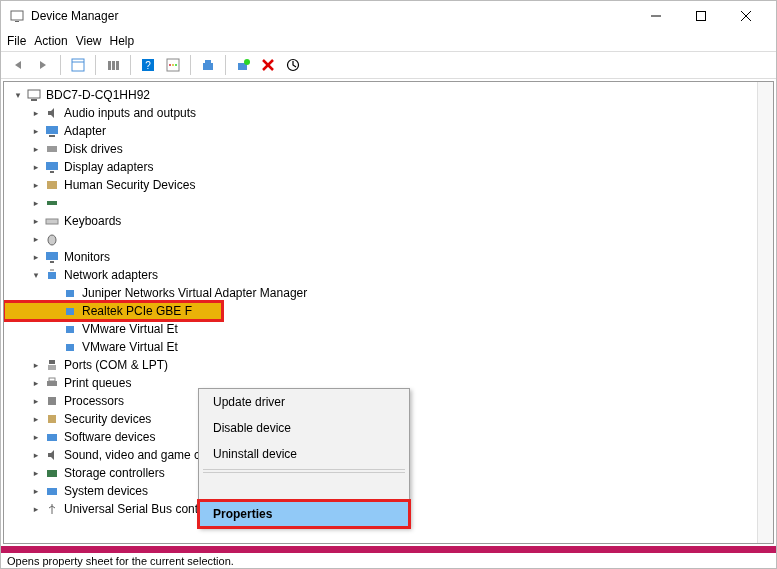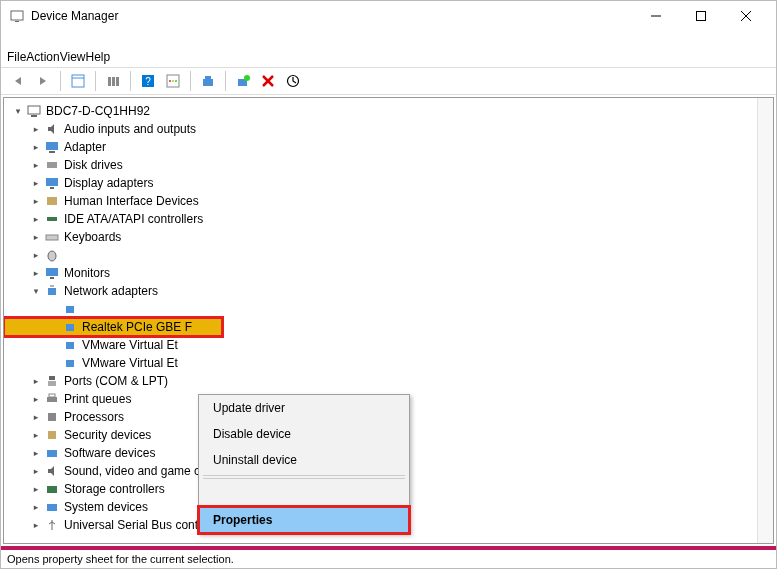--- a/index.html
+++ b/index.html
@@ -3,39 +3,39 @@
 <meta charset="utf-8">
 <style>
   * { box-sizing: border-box; margin: 0; padding: 0; }
   body { font-family: "Segoe UI", Tahoma, sans-serif; font-size: 12px; color: #000; background: #fff; width: 777px; height: 569px; overflow: hidden; position: relative; }
   .window { width: 777px; height: 569px; border: 1px solid #bbb; display: flex; flex-direction: column; background: #fff; }
   .titlebar { height: 30px; display: flex; align-items: center; padding: 4px 8px; }
   .titlebar .icon { width: 16px; height: 16px; margin-right: 6px; display: flex; align-items: center; justify-content: center; }
   .titlebar .title { flex: 1; font-size: 12px; }
   .titlebar .win-controls { display: flex; }
   .titlebar .win-controls div { width: 45px; height: 28px; display: flex; align-items: center; justify-content: center; font-size: 14px; cursor: default; }
-  .menubar { height: 20px; display: flex; align-items: center; padding: 0 6px; gap: 0; font-size: 12px; margin-top: 16px; }
+  .menubar { height: 20px; display: flex; align-items: center; padding: 0 6px; gap: 8px; font-size: 12px; }
   .toolbar { height: 28px; border-top: 1px solid #ddd; border-bottom: 1px solid #ddd; display: flex; align-items: center; padding: 0 6px; gap: 3px; }
   .toolbar .tb-btn { width: 22px; height: 22px; display: flex; align-items: center; justify-content: center; border: 1px solid transparent; }
   .toolbar .sep { width: 1px; height: 20px; background: #ccc; margin: 0 3px; }
   .content { flex: 1; display: flex; border: 1px solid #999; margin: 2px; position: relative; background: #fff; }
   .tree { flex: 1; padding: 4px 0; overflow: hidden; }
   .tree ul { list-style: none; }
   .tree li { white-space: nowrap; }
   .tree .row { display: flex; align-items: center; height: 18px; cursor: default; }
   .tree .expander { width: 12px; height: 12px; margin-right: 2px; display: inline-flex; align-items: center; justify-content: center; font-size: 9px; color: #555; }
   .tree .dev-icon { width: 16px; height: 16px; margin-right: 4px; display: inline-flex; align-items: center; justify-content: center; }
   .tree .indent-1 { padding-left: 8px; }
   .tree .indent-2 { padding-left: 26px; }
   .tree .indent-3 { padding-left: 58px; }
   .sel { background: #eab308; }
   .red-box { outline: 3px solid #e62020; outline-offset: -1px; }
   .scrollbar { width: 16px; border-left: 1px solid #e0e0e0; background: #f7f7f7; position: relative; }
-  .statusbar { height: 22px; border-top: 4px solid #be185d; display: flex; align-items: center; padding: 0 6px; font-size: 11px; }
-  .context-menu { position: absolute; top: 296px; left: 194px; width: 212px; background: #f2f2f2; border: 1px solid #a0a0a0; box-shadow: 2px 2px 4px rgba(0,0,0,0.25); z-index: 10; }
+  .statusbar { height: 22px; border-top: 7px solid #be185d; display: flex; align-items: center; padding: 0 6px; font-size: 11px; }
+  .context-menu { position: absolute; top: 306px; left: 194px; width: 212px; background: #f2f2f2; border: 1px solid #a0a0a0; box-shadow: 2px 2px 4px rgba(0,0,0,0.25); z-index: 10; }
   .context-menu .item { padding: 6px 14px; font-size: 12px; }
   .context-menu .sep { height: 1px; background: #ccc; margin: 2px 4px; }
   .context-menu .highlight { background: #91c9f7; }
   svg { display: block; }
 </style>
 </head>
 <body>
 
 <div class="window">
 
@@ -205,32 +205,31 @@
                 </div>
               </li>
             <li>
                 <div class="row indent-2">
                   <span class="expander">▸</span>
                   <span class="dev-icon">
                     <svg width="14" height="14">
                       <rect x="2" y="3" width="10" height="8" fill="#c8a864"></rect>
                     </svg>
                   </span>
-                  <span>Human Interface Devices</span>
+                  <span>Human Security Devices</span>
                 </div>
               </li>
             <li>
                 <div class="row indent-2">
                   <span class="expander">▸</span>
                   <span class="dev-icon">
                     <svg width="14" height="14">
                       <rect x="2" y="5" width="10" height="4" fill="#3a7a4a"></rect>
                     </svg>
                   </span>
-                  <span>IDE ATA/ATAPI controllers</span>
                 </div>
               </li>
             <li>
                 <div class="row indent-2">
                   <span class="expander">▸</span>
                   <span class="dev-icon">
                     <svg width="14" height="14">
                       <rect x="1" y="5" width="12" height="5" fill="#ccc" stroke="#888"></rect>
                     </svg>
                   </span>
@@ -271,20 +270,21 @@
                   <span>Network adapters</span>
                 </div>
               <ul>
                 <li>
                     <div class="row indent-3">
                       <span class="dev-icon">
                         <svg width="14" height="14">
                           <rect x="3" y="4" width="8" height="7" fill="#4a90d9"></rect>
                         </svg>
                       </span>
+                      <span>Juniper Networks Virtual Adapter Manager</span>
                     </div>
                   </li>
                 <li>
                     <div class="row indent-3 sel red-box" style="width:218px;">
                       <span class="dev-icon">
                         <svg width="14" height="14">
                           <rect x="3" y="4" width="8" height="7" fill="#4a90d9"></rect>
                         </svg>
                       </span>
                       <span>Realtek PCIe GBE F</span>

